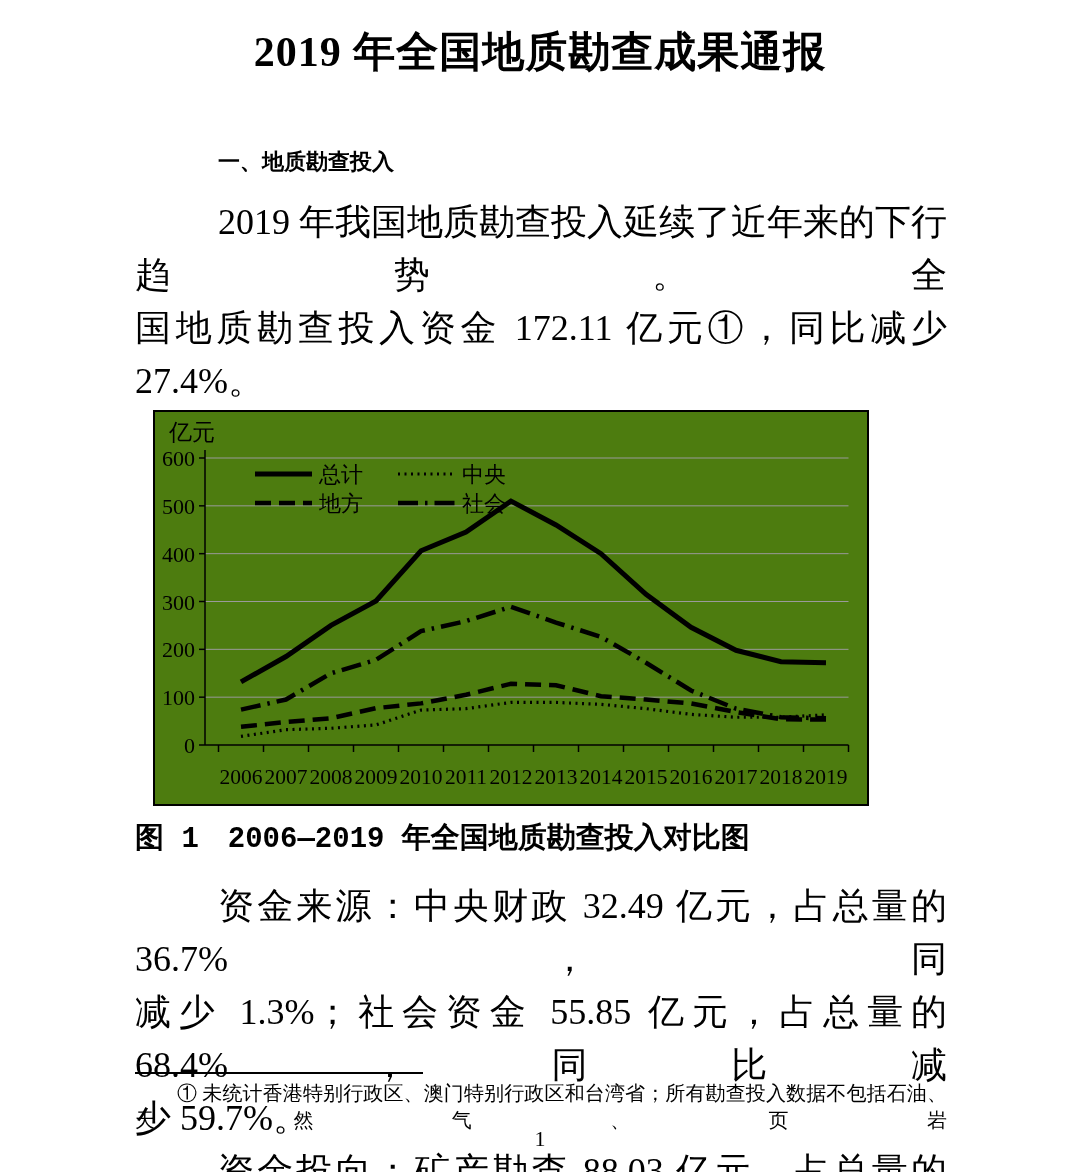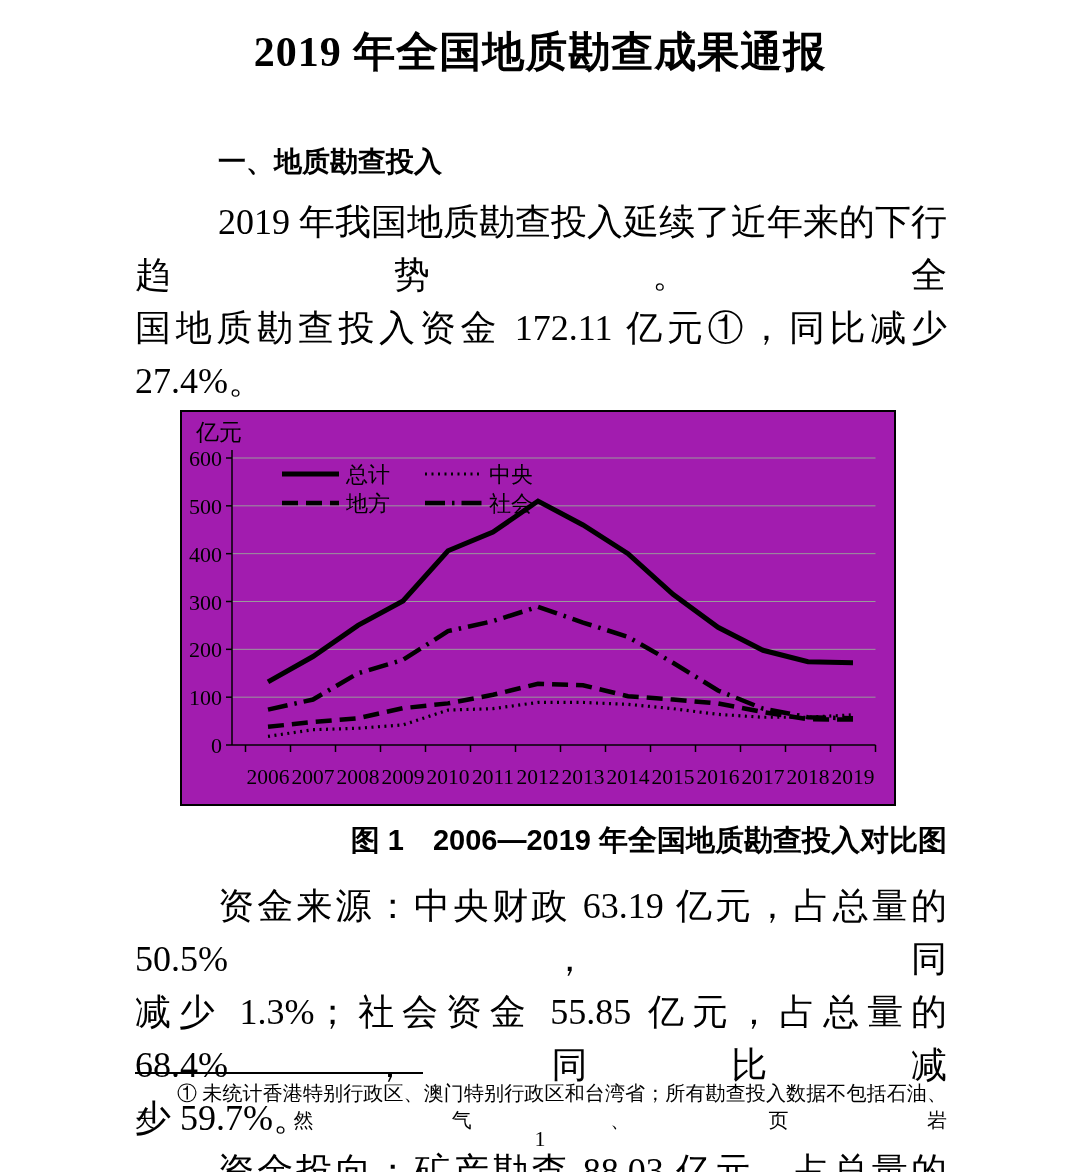--- a/index.html
+++ b/index.html
@@ -1,31 +1,31 @@
 <!DOCTYPE html>
 <html><head>
 <meta charset="utf-8">
 <style>
   html,body{margin:0;padding:0;background:#fff;}
   .page{position:relative;width:1080px;height:1172px;background:#ffffff;color:#000;
         font-family:"Liberation Serif","DejaVu Serif",serif;overflow:hidden;}
   .doc-title{padding-top:26px;text-align:center;font-size:42px;line-height:52px;
         font-weight:600;letter-spacing:1px;}
   .content{margin:0 133px 0 135px;}
-  .section-heading{margin-top:66px;padding-left:83px;font-size:28px;line-height:36px;
+  .section-heading{margin-top:66px;padding-left:83px;font-size:22px;line-height:36px;
         font-weight:bold;font-family:"Liberation Sans","DejaVu Sans",sans-serif;}
   .body-para{margin-top:16px;font-size:36px;}
   .body-para + .body-para{margin-top:0;}
   .tline{line-height:53px;text-align:justify;text-align-last:justify;text-justify:inter-character;}
   .tline.last{text-align-last:left;}
   .body-para .tline.indent{text-indent:83px;}
-  .chart-frame{margin-top:2px;margin-left:45px;width:712px;height:392px;
-        border:2px solid #000;background:#a21caf;}
-  .figure-caption{margin-top:16px;text-align:right;font-size:29px;line-height:36px;font-weight:bold;
-        font-family:Liberation Sans, sans-serif;}
+  .chart-frame{margin-top:2px;margin-left:18px;width:712px;height:392px;
+        border:2px solid #000;background:#4d7c0f;}
+  .figure-caption{margin-top:16px;text-align:left;font-size:29px;line-height:36px;font-weight:bold;
+        font-family:Liberation Mono, monospace;}
   .para-group{margin-top:22px;}
   .footnote{position:absolute;left:135px;right:133px;top:1072px;font-size:20px;}
   .footnote-rule{width:288px;border-top:2px solid #000;margin-bottom:6px;}
   .footnote .tline{line-height:27px;}
   .footnote .tline.indent{text-indent:42px;}
   .page-number{position:absolute;left:0;right:0;top:1126px;text-align:center;font-size:22px;}
   svg text{font-family:"Liberation Serif","DejaVu Serif",serif;fill:#000;}
 </style>
 </head>
 <body>
@@ -106,21 +106,21 @@
           <line x1="100" y1="91" x2="157" y2="91" stroke="#000" stroke-width="4.5" stroke-dasharray="16 8"></line>
           <text x="164" y="99" font-size="22">地方</text>
           <line x1="243" y1="91" x2="300" y2="91" stroke="#000" stroke-width="4.5" stroke-dasharray="20 7 2.5 7"></line>
           <text x="307" y="99" font-size="22">社会</text>
         </svg>
     </div>
 
     <div class="figure-caption">图 1　2006—2019 年全国地质勘查投入对比图</div>
 
     <div class="body-para para-group">
-        <div class="tline indent">资金来源：中央财政 63.19 亿元，占总量的 50.5%，同</div>
+        <div class="tline indent">资金来源：中央财政 32.49 亿元，占总量的 36.7%，同</div>
         <div class="tline">减少 1.3%；社会资金 55.85 亿元，占总量的 68.4%，同比减</div>
         <div class="tline last">少 59.7%。</div>
       </div>
 
     <div class="body-para">
         <div class="tline indent last">资金投向：矿产勘查 88.03 亿元，占总量的 84.7%，同</div>
       </div>
   </div>
 
   <div class="footnote">

